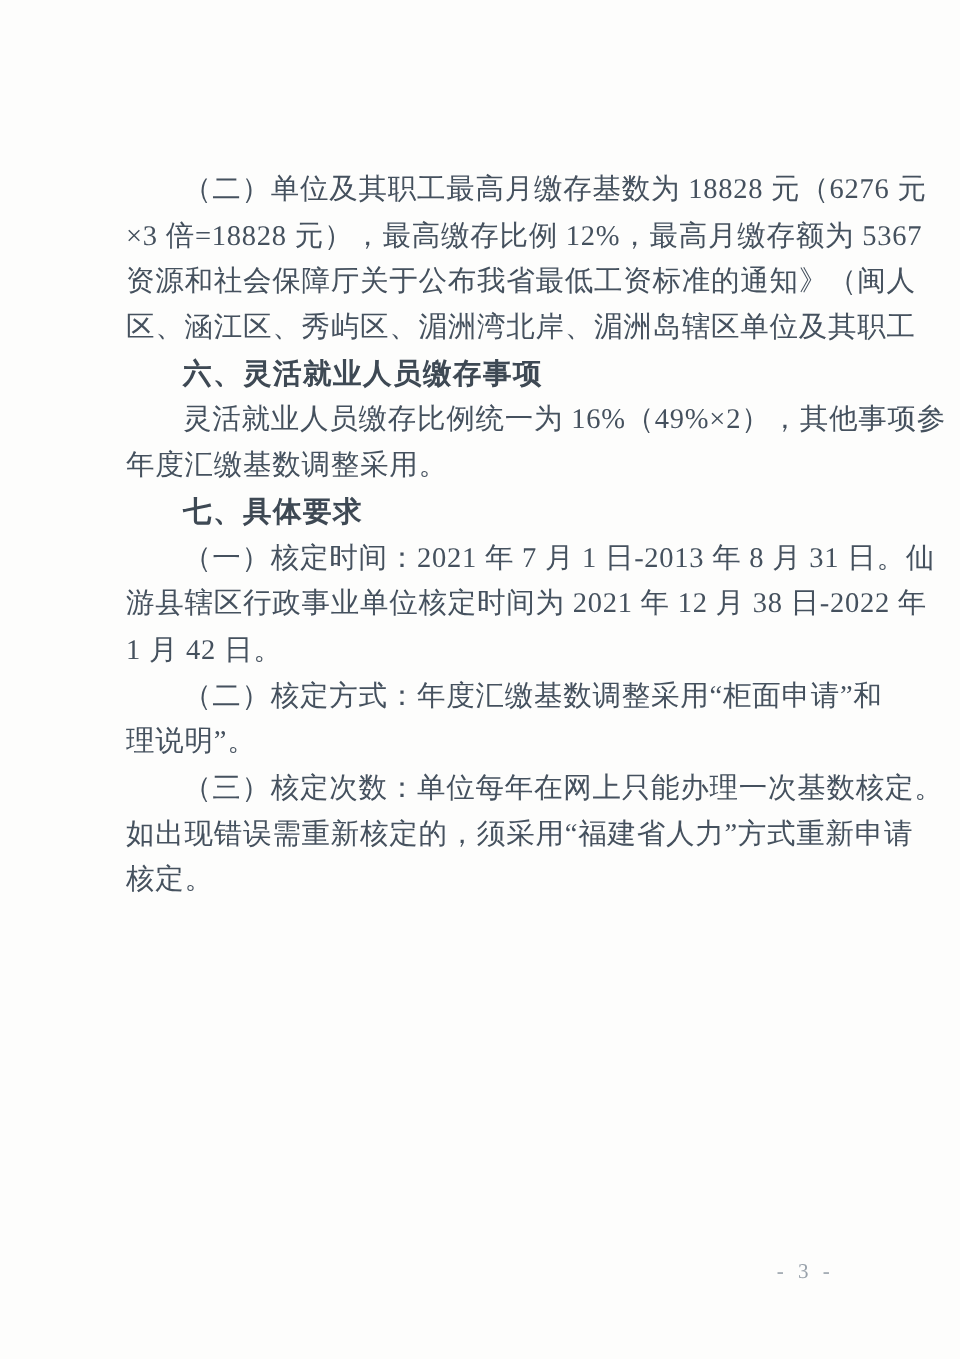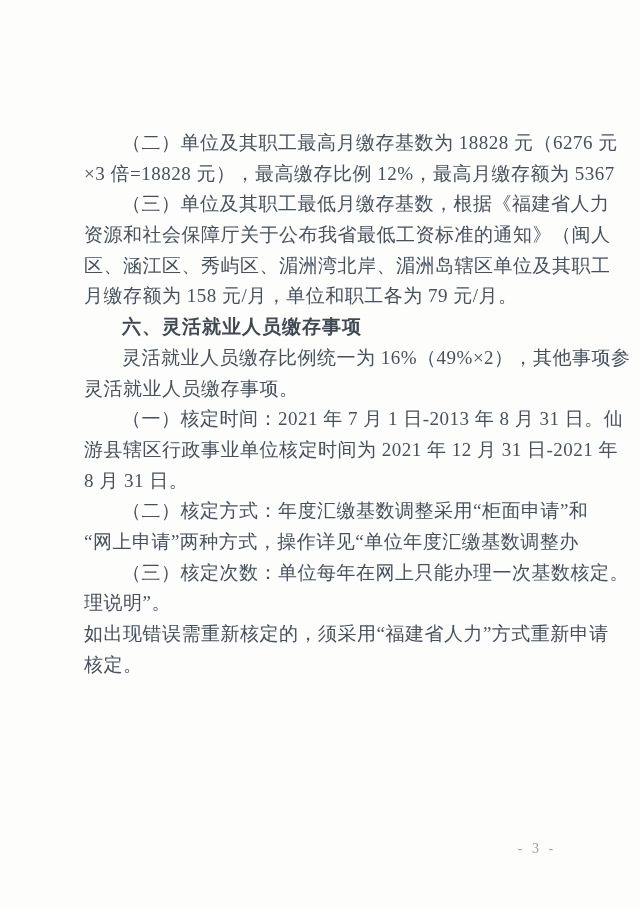--- a/index.html
+++ b/index.html
@@ -7,21 +7,21 @@
     position: relative;
     width: 640px;
     height: 906px;
     background: var(--page-bg, #fdfdfc);
     overflow: hidden;
     font-family: "Liberation Serif", "DejaVu Serif", serif;
   }
   .content {
     position: absolute;
     left: 84px;
-    top: 128px;
+    top: 112px;
     width: 472px;
   }
   .line {
     height: 30.7px;
     line-height: 30.7px;
     font-size: 19px;
     color: var(--ink, #45515e);
     text-align: justify;
     text-align-last: justify;
     white-space: nowrap;
@@ -47,31 +47,29 @@
     font-family: "Liberation Serif", "DejaVu Serif", serif;
   }
 </style>
 </head>
 <body>
 
 <div class="page">
   <div class="content" id="doc-lines">
       <div class="line indent">（二）单位及其职工最高月缴存基数为 18828 元（6276 元</div>
       <div class="line">×3 倍=18828 元），最高缴存比例 12%，最高月缴存额为 5367</div>
-      <div class="line indent">（三）单位及其职工最低月缴存基数，根据《福建省人力</div>
       <div class="line">资源和社会保障厅关于公布我省最低工资标准的通知》（闽人</div>
       <div class="line">区、涵江区、秀屿区、湄洲湾北岸、湄洲岛辖区单位及其职工</div>
-      <div class="line last">月缴存额为 158 元/月，单位和职工各为 79 元/月。</div>
       <div class="line indent heading last">六、灵活就业人员缴存事项</div>
       <div class="line indent">灵活就业人员缴存比例统一为 16%（49%×2），其他事项参</div>
-      <div class="line last">灵活就业人员缴存事项。</div>
+      <div class="line last">年度汇缴基数调整采用。</div>
+      <div class="line indent heading last">七、具体要求</div>
       <div class="line indent">（一）核定时间：2021 年 7 月 1 日-2013 年 8 月 31 日。仙</div>
-      <div class="line">游县辖区行政事业单位核定时间为 2021 年 12 月 31 日-2021 年</div>
-      <div class="line last">8 月 31 日。</div>
+      <div class="line">游县辖区行政事业单位核定时间为 2021 年 12 月 38 日-2022 年</div>
+      <div class="line last">1 月 42 日。</div>
       <div class="line indent">（二）核定方式：年度汇缴基数调整采用“柜面申请”和</div>
-      <div class="line">“网上申请”两种方式，操作详见“单位年度汇缴基数调整办</div>
+      <div class="line last">理说明”。</div>
       <div class="line indent">（三）核定次数：单位每年在网上只能办理一次基数核定。</div>
-      <div class="line last">理说明”。</div>
       <div class="line">如出现错误需重新核定的，须采用“福建省人力”方式重新申请</div>
       <div class="line last">核定。</div>
     </div>
   <div class="page-number">- 3 -</div>
 </div>
 
 </body></html>

